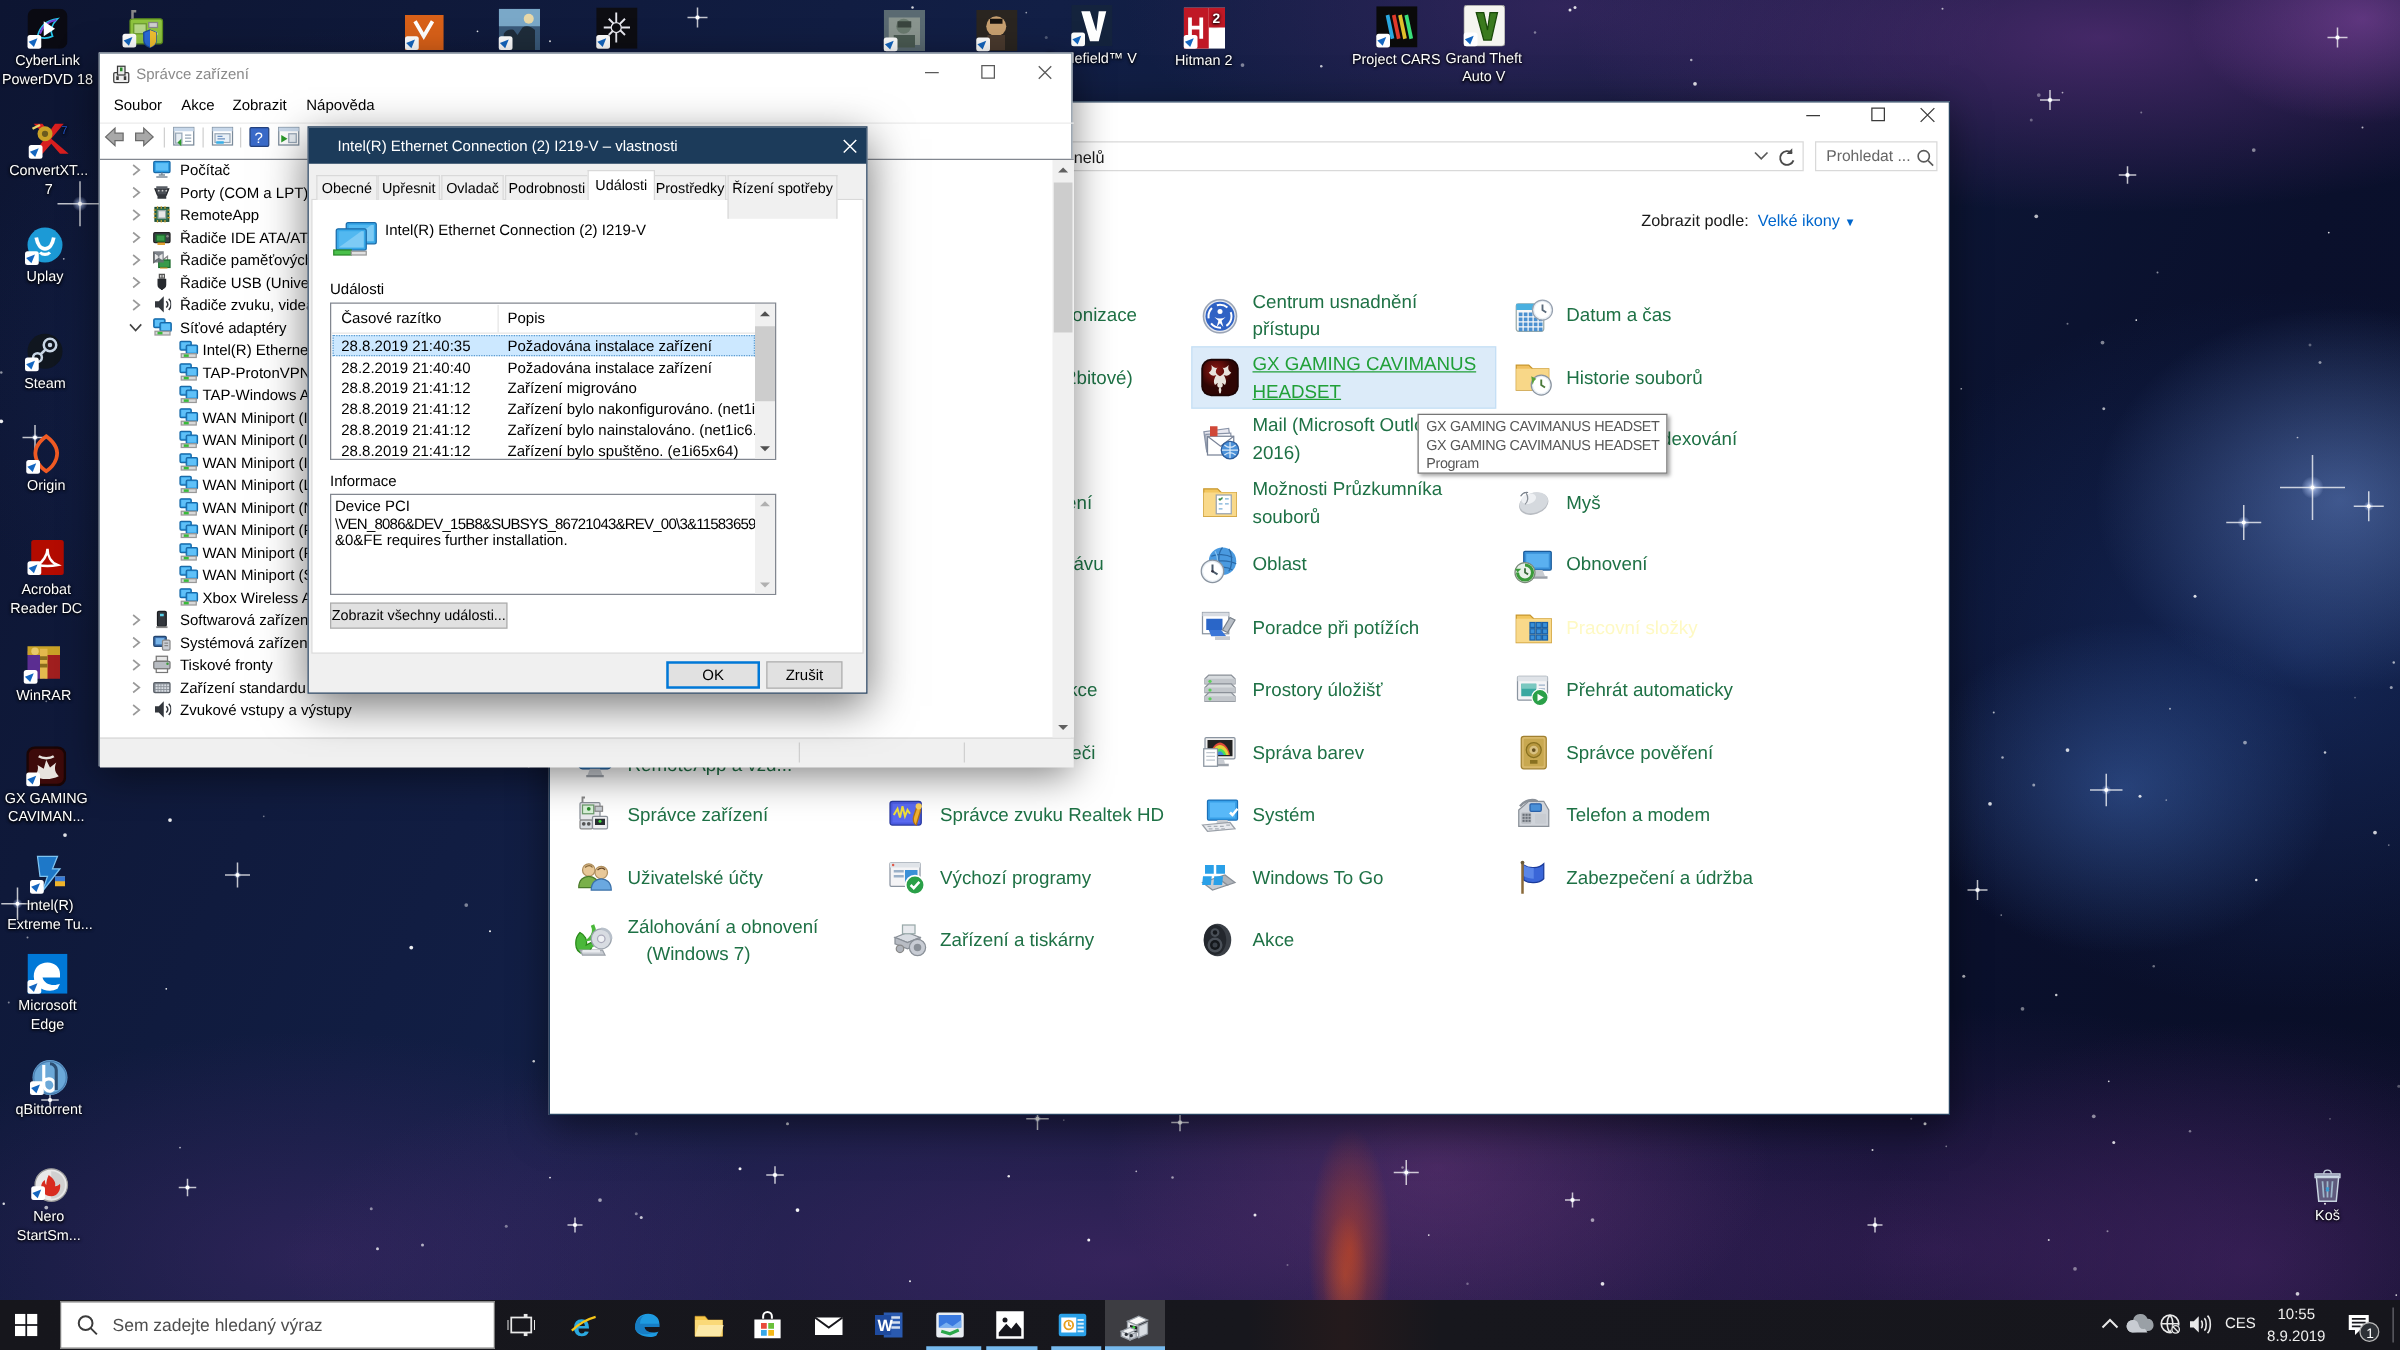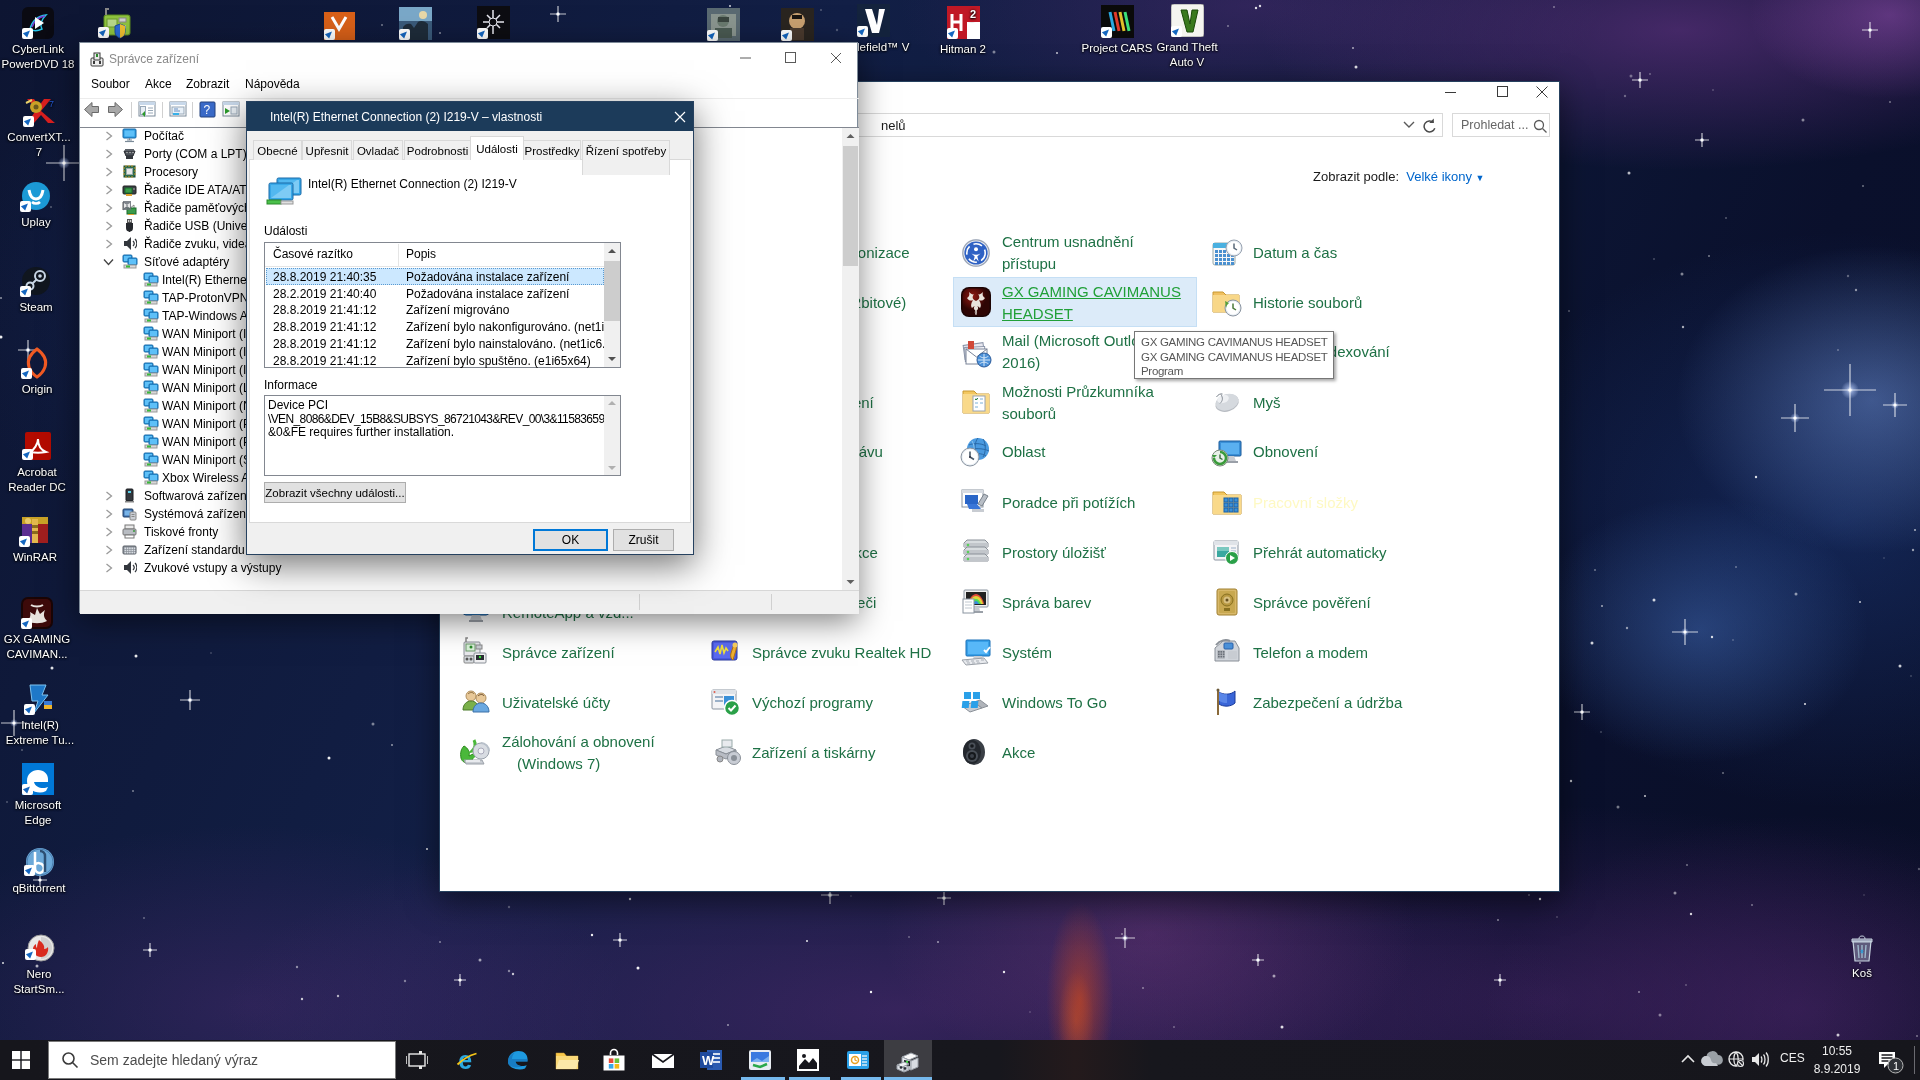--- a/index.html
+++ b/index.html
@@ -644,21 +644,21 @@
     </div>
     <div style="margin-top:3px">Koš</div>
   </div>
 <div class="win" style="left:439px;top:81px;width:1121px;height:811px;border:1px solid #26415f;box-shadow:0 8px 30px rgba(0,0,0,0.5)">
     <svg class="abs" style="left:1000px;top:0" width="120" height="30" viewBox="0 0 120 30">
       <path d="M5 10.5h11" stroke="#3a3a3a" stroke-width="1"></path>
       <rect x="57.5" y="4.5" width="10" height="10" fill="none" stroke="#3a3a3a"></rect>
       <path d="M96.5 4.5l11 11M107.5 4.5l-11 11" stroke="#3a3a3a" stroke-width="1"></path>
     </svg>
     <div class="abs" style="left:16px;top:31px;width:987px;height:24px;border:1px solid #d9d9d9;background:#fff"></div>
-    <div class="txt" style="left:419px;top:33.5px;line-height:19px;font-size:13px;color:#1a1a1a;padding-left:22px;">nelů</div>
+    <div class="txt" style="left:419px;top:33.5px;line-height:19px;font-size:13px;color:#1a1a1a;">nelů</div>
     <svg class="abs" style="left:962px;top:36px" width="40" height="15">
       <path d="M2 4l5 5 5-5" stroke="#5a5a5a" fill="none" stroke-width="1.4"></path>
       <path d="M31.5 4.5a5.5 5.5 0 10 1.3 5.8" stroke="#4a4a4a" fill="none" stroke-width="1.5"></path>
       <path d="M31.8 0.5v4.6h-4.6z" fill="#4a4a4a"></path>
     </svg>
     <div class="abs" style="left:1012px;top:31px;width:98px;height:24px;border:1px solid #d9d9d9;background:#fff"></div>
     <div class="txt" style="left:1021px;top:34.0px;line-height:18px;font-size:12.5px;color:#666;">Prohledat ...</div>
     <svg class="abs" style="left:1093px;top:37px" width="16" height="16">
       <circle cx="6" cy="6" r="4.5" fill="none" stroke="#5a5a5a" stroke-width="1.3"></circle>
       <path d="M9.5 9.5l4 4" stroke="#5a5a5a" stroke-width="1.3"></path>
@@ -1077,21 +1077,21 @@
     </svg></div>
 <div class="txt" style="left:144px;top:145.0px;line-height:18px;font-size:12px;color:#000;">Porty (COM a LPT)</div>
 <svg class="abs" style="left:105px;top:167px" width="8" height="10">
     <path d="M1.5 1l5 4-5 4" fill="none" stroke="#9a9a9a" stroke-width="1.3"></path>
   </svg>
 <div class="abs" style="left:122px;top:164px"><svg width="15" height="15" viewBox="0 0 15 15">
       <rect x="2" y="2" width="11" height="11" fill="#2e6e4e" stroke="#1a4a32"></rect>
       <rect x="4.5" y="4.5" width="6" height="6" fill="#e8e8e8" stroke="#9aa"></rect>
       <path d="M4 1v2M7 1v2M10 1v2M4 12v2M7 12v2M10 12v2M1 4h2M1 7h2M1 10h2M12 4h2M12 7h2M12 10h2" stroke="#c8a030" stroke-width="1"></path>
     </svg></div>
-<div class="txt" style="left:144px;top:163.0px;line-height:18px;font-size:12px;color:#000;">Procesory</div>
+<div class="txt" style="left:144px;top:163.0px;line-height:18px;font-size:12px;color:#000;">RemoteApp</div>
 <svg class="abs" style="left:105px;top:185px" width="8" height="10">
     <path d="M1.5 1l5 4-5 4" fill="none" stroke="#9a9a9a" stroke-width="1.3"></path>
   </svg>
 <div class="abs" style="left:122px;top:182px"><svg width="15" height="15" viewBox="0 0 15 15">
       <rect x="1" y="4" width="13" height="8" rx="1" fill="#3a3f46" stroke="#222"></rect>
       <rect x="3" y="6" width="7" height="5" fill="#3a9a4a" stroke="#1a6a2a"></rect>
       <rect x="4" y="12" width="6" height="2" fill="#e0a030"></rect>
       <circle cx="12" cy="7" r="1" fill="#888"></circle>
     </svg></div>
 <div class="txt" style="left:144px;top:181.0px;line-height:18px;font-size:12px;color:#000;">Řadiče IDE ATA/ATAPI</div>

